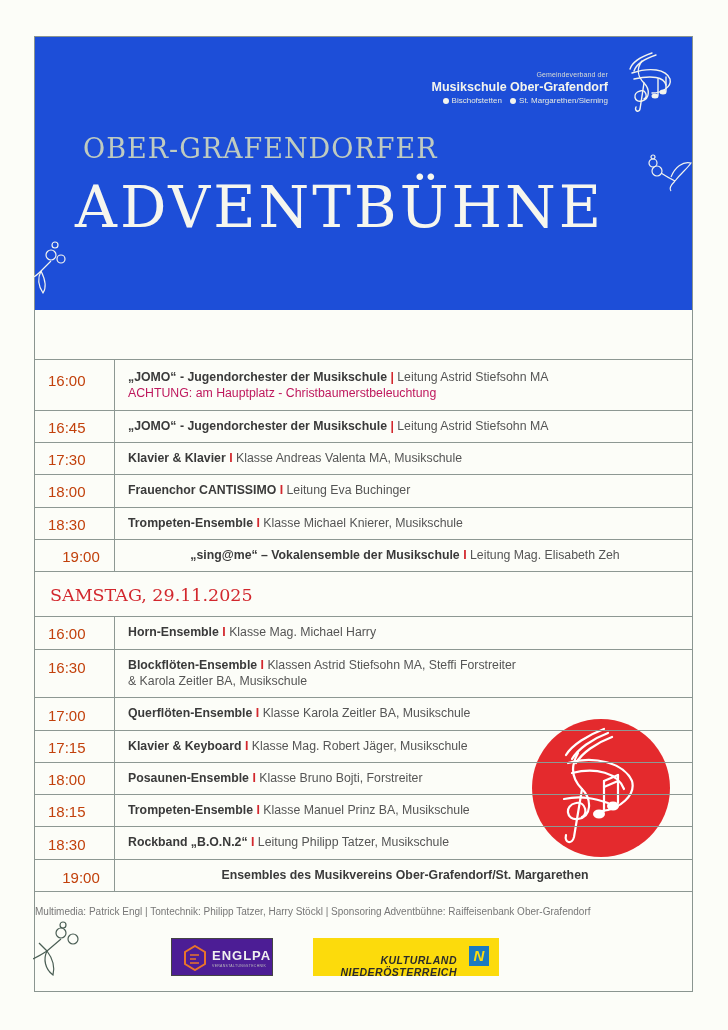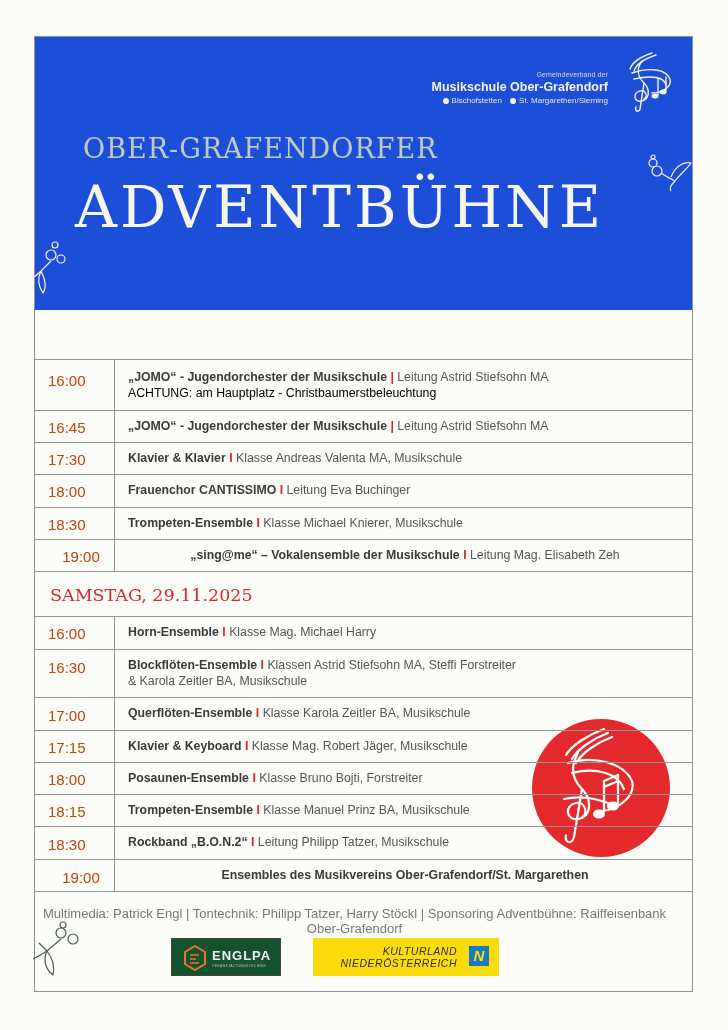--- a/index.html
+++ b/index.html
@@ -20,31 +20,31 @@
            font-size:58px; color:#f6f6ee; letter-spacing:3px; font-weight:normal; }
   .deco { position:absolute; }
   .day { position:absolute; left:0; width:100%; }
   .day-title { font-family:"DejaVu Serif", serif; color:#d2272d; font-size:17.5px; padding-left:15px; }
   .row { position:absolute; left:0; width:657px; border-top:1.5px solid #8d9893; box-sizing:border-box; }
   .row .time { position:absolute; left:0; top:0; width:80px; height:100%; border-right:1.5px solid #8d9893;
                box-sizing:border-box; color:#c2410c; font-size:15px; padding-left:13px; }
   .row .desc { position:absolute; left:93px; top:0; right:10px; font-size:12.3px; color:#555; line-height:16px; }
   .row .desc b { color:#3a3a3a; }
   .row .desc .sep { color:#d2272d; font-weight:bold; }
-  .row .desc .note { color:#000000; }
+  .row .desc .note { color:#be185d; }
   .row.last { border-bottom:1.5px solid #8d9893;text-align:center; }
   .badge { position:absolute; left:497px; top:682px; width:138px; height:138px; border-radius:50%; background:#e42a2d; }
-  .credits { position:absolute; left:0; right:18px; top:869px; text-align:center; font-size:13px; color:#777; }
+  .credits { position:absolute; left:0; right:18px; top:869px; text-align:left; font-size:10px; color:#777; }
   .sponsor { position:absolute; }
-  .englpa { left:136px; top:901px; width:110px; height:38px; background:#14532d; border:1px solid #444; box-sizing:border-box; }
+  .englpa { left:136px; top:901px; width:102px; height:38px; background:#4c1d95; border:1px solid #444; box-sizing:border-box; }
   .englpa .hex { position:absolute; left:12px; top:6px; width:22px; height:26px; }
   .englpa .t1 { position:absolute; left:40px; top:9px; color:#f0f0f0; font-weight:bold; font-size:13px; letter-spacing:1px; }
   .englpa .t2 { position:absolute; left:40px; top:25px; color:#bbb; font-size:3.5px; letter-spacing:0.3px; }
   .kultur { left:278px; top:901px; width:186px; height:38px; background:#fcdb0c; }
-  .kultur .t { position:absolute; right:42px; top:7px; text-align:right; font-weight:normal; font-style:italic; font-size:10.5px; color:#2b2b2b; line-height:12px; letter-spacing:0.5px; }
+  .kultur .t { position:absolute; right:42px; top:16px; text-align:right; font-weight:bold; font-style:italic; font-size:10.5px; color:#2b2b2b; line-height:12px; letter-spacing:0.5px; }
   .kultur .n { position:absolute; right:10px; top:8px; width:20px; height:20px; background:#1a7ac0; color:#fcdb0c; font-weight:bold; font-size:15px; text-align:center; line-height:20px; font-style:italic; }
   .raiff { left:492px; top:898px; width:150px; height:44px; }
   .raiff .t { position:absolute; right:36px; top:8px; text-align:right; font-weight:bold; font-size:12.5px; line-height:14px; color:#111; }
   .raiff .x { position:absolute; right:0; top:2px; width:34px; height:34px; background:#fcdb0c; border:1.5px solid #111; box-sizing:border-box; }
 </style>
 </head>
 <body>
 
 <div class="frame">
 

